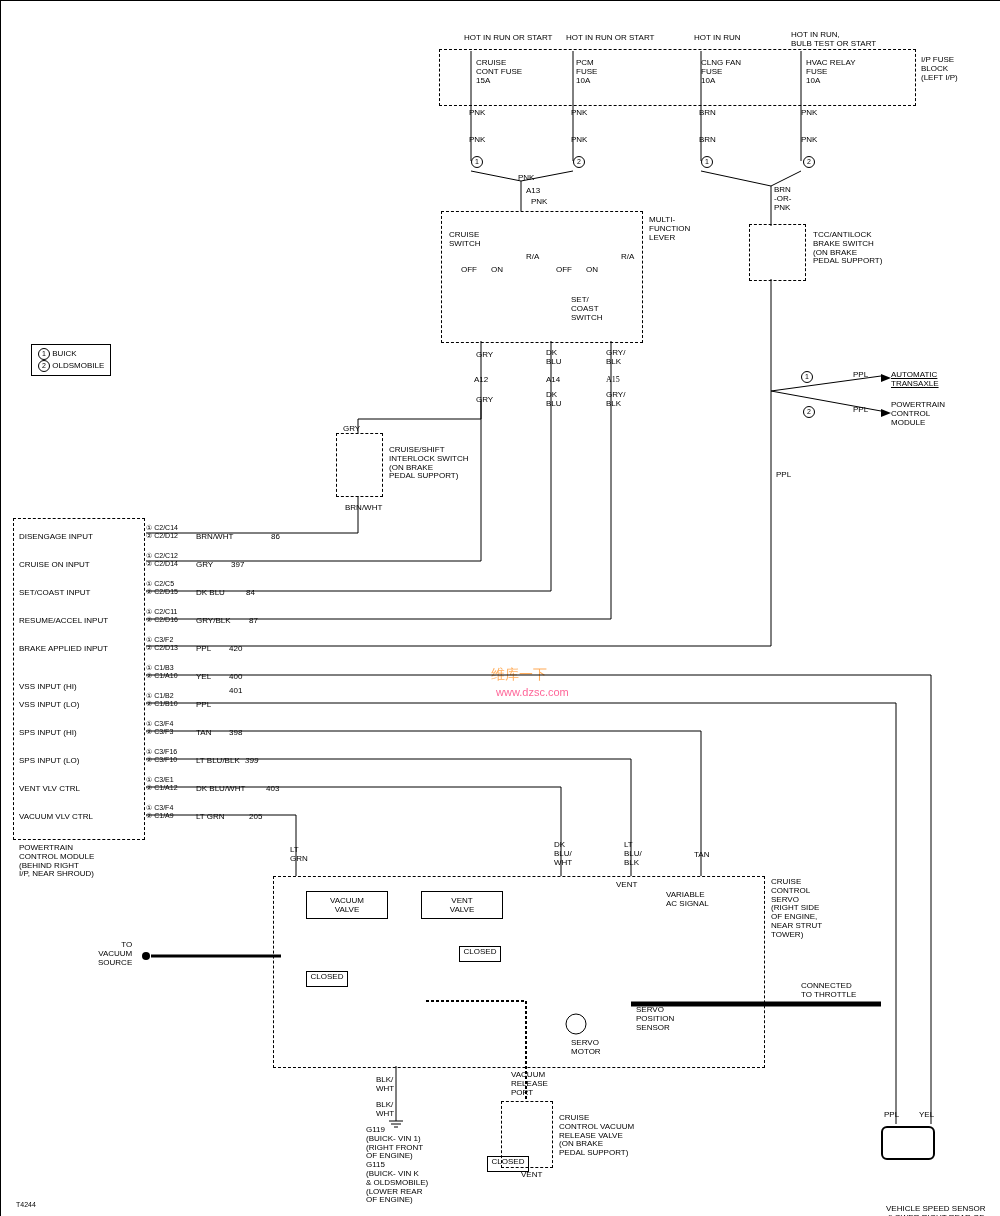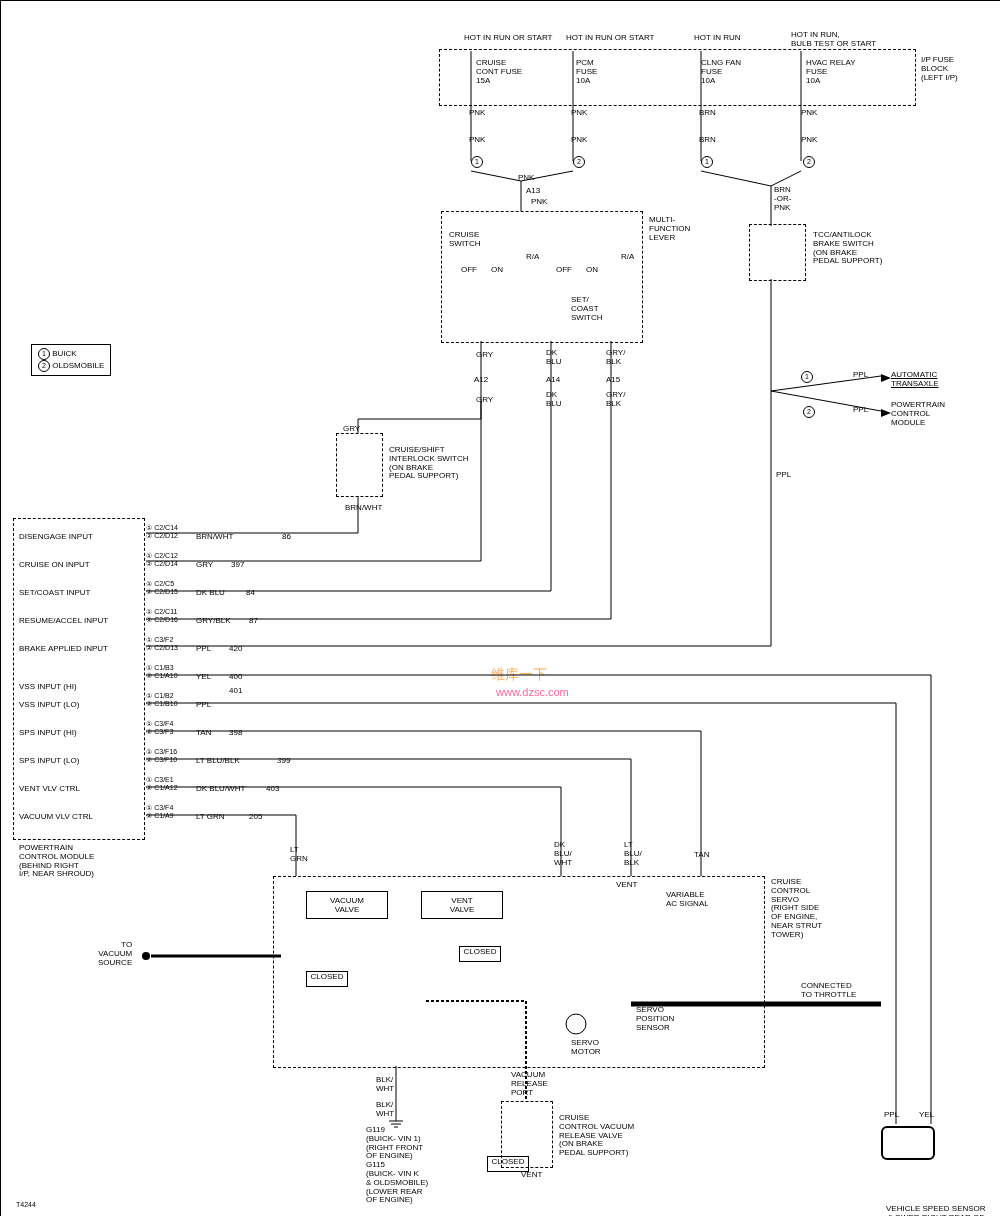--- a/index.html
+++ b/index.html
@@ -141,21 +141,21 @@
 SWITCH</div>
 
   <div class="label" style="left:475px;top:350px;">GRY</div>
   <div class="label" style="left:545px;top:348px;white-space:pre;">DK
 BLU</div>
   <div class="label" style="left:605px;top:348px;white-space:pre;">GRY/
 BLK</div>
 
   <div class="label" style="left:473px;top:375px;">A12</div>
   <div class="label" style="left:545px;top:375px;">A14</div>
-  <div class="label" style="left:605px;top:375px;">A15</div>
+  <div class="label" style="left:605px;top:375px;font-family:Liberation Serif, serif;">A15</div>
 
   <div class="label" style="left:475px;top:395px;">GRY</div>
   <div class="label" style="left:545px;top:390px;white-space:pre;">DK
 BLU</div>
   <div class="label" style="left:605px;top:390px;white-space:pre;">GRY/
 BLK</div>
 
   <div class="dashed-box" style="left:748px;top:223px;width:55px;height:55px;"></div>
   <div class="label" style="left:812px;top:230px;white-space:pre;">TCC/ANTILOCK
 BRAKE SWITCH
@@ -189,21 +189,21 @@
   <div class="dashed-box" style="left:12px;top:517px;width:130px;height:320px;"></div>
   <div class="label" style="left:18px;top:843px;white-space:pre;">POWERTRAIN
 CONTROL MODULE
 (BEHIND RIGHT
 I/P, NEAR SHROUD)</div>
 
   <div class="label" style="left:18px;top:532px;">DISENGAGE INPUT</div>
   <div class="label" style="left:145px;top:523px;white-space:pre;font-size:7px;">① C2/C14
 ② C2/D12</div>
   <div class="label" style="left:195px;top:532px;">BRN/WHT</div>
-  <div class="label" style="left:261px;top:532px;padding-left:20px;">86</div>
+  <div class="label" style="left:250px;top:532px;padding-left:20px;">86</div>
 
   <div class="label" style="left:18px;top:560px;">CRUISE ON INPUT</div>
   <div class="label" style="left:145px;top:551px;white-space:pre;font-size:7px;">① C2/C12
 ② C2/D14</div>
   <div class="label" style="left:195px;top:560px;">GRY</div>
   <div class="label" style="left:230px;top:560px;">397</div>
 
   <div class="label" style="left:18px;top:588px;">SET/COAST INPUT</div>
   <div class="label" style="left:145px;top:579px;white-space:pre;font-size:7px;">① C2/C5
 ② C2/D15</div>
@@ -237,21 +237,21 @@
   <div class="label" style="left:18px;top:728px;">SPS INPUT (HI)</div>
   <div class="label" style="left:145px;top:719px;white-space:pre;font-size:7px;">① C3/F4
 ② C3/F3</div>
   <div class="label" style="left:195px;top:728px;">TAN</div>
   <div class="label" style="left:228px;top:728px;">398</div>
 
   <div class="label" style="left:18px;top:756px;">SPS INPUT (LO)</div>
   <div class="label" style="left:145px;top:747px;white-space:pre;font-size:7px;">① C3/F16
 ② C3/F10</div>
   <div class="label" style="left:195px;top:756px;">LT BLU/BLK</div>
-  <div class="label" style="left:276px;top:756px;font-style:italic;">399</div>
+  <div class="label" style="left:244px;top:756px;font-style:italic;">399</div>
 
   <div class="label" style="left:18px;top:784px;">VENT VLV CTRL</div>
   <div class="label" style="left:145px;top:775px;white-space:pre;font-size:7px;">① C3/E1
 ② C1/A12</div>
   <div class="label" style="left:195px;top:784px;">DK BLU/WHT</div>
   <div class="label" style="left:265px;top:784px;">403</div>
 
   <div class="label" style="left:18px;top:812px;">VACUUM VLV CTRL</div>
   <div class="label" style="left:145px;top:803px;white-space:pre;font-size:7px;">① C3/F4
 ② C1/A9</div>

